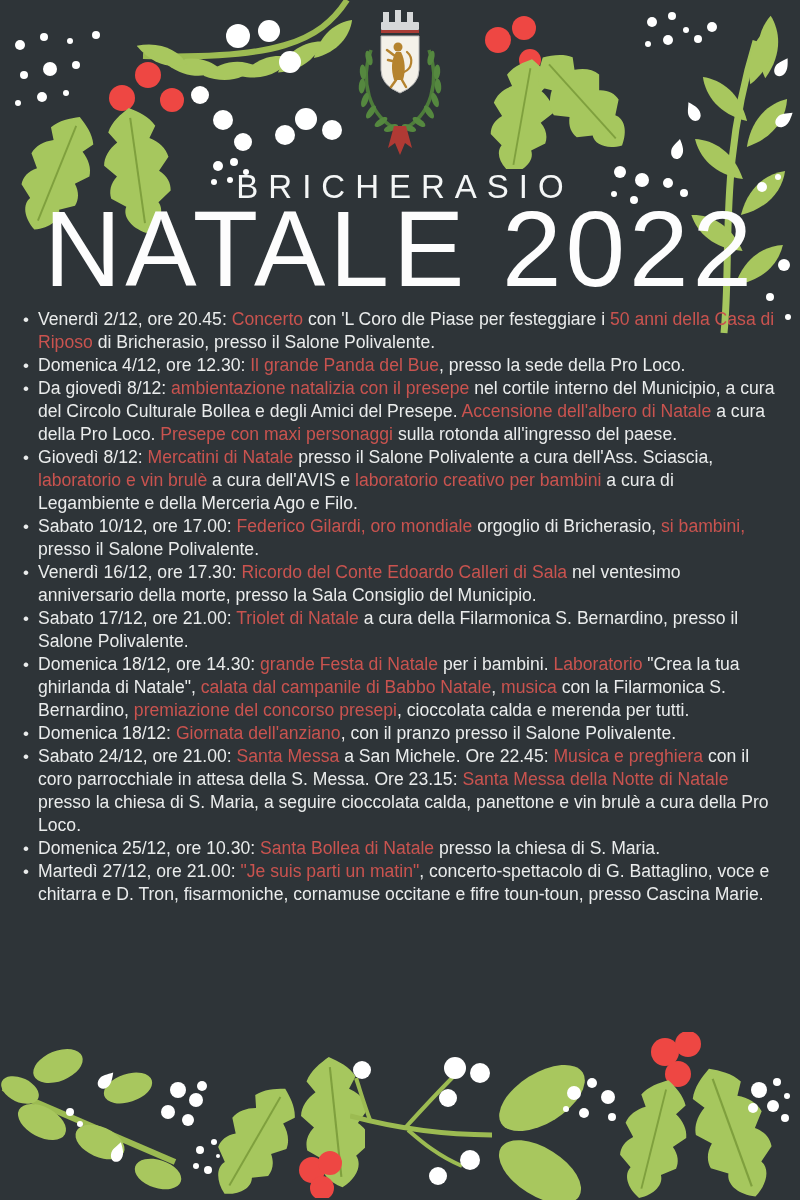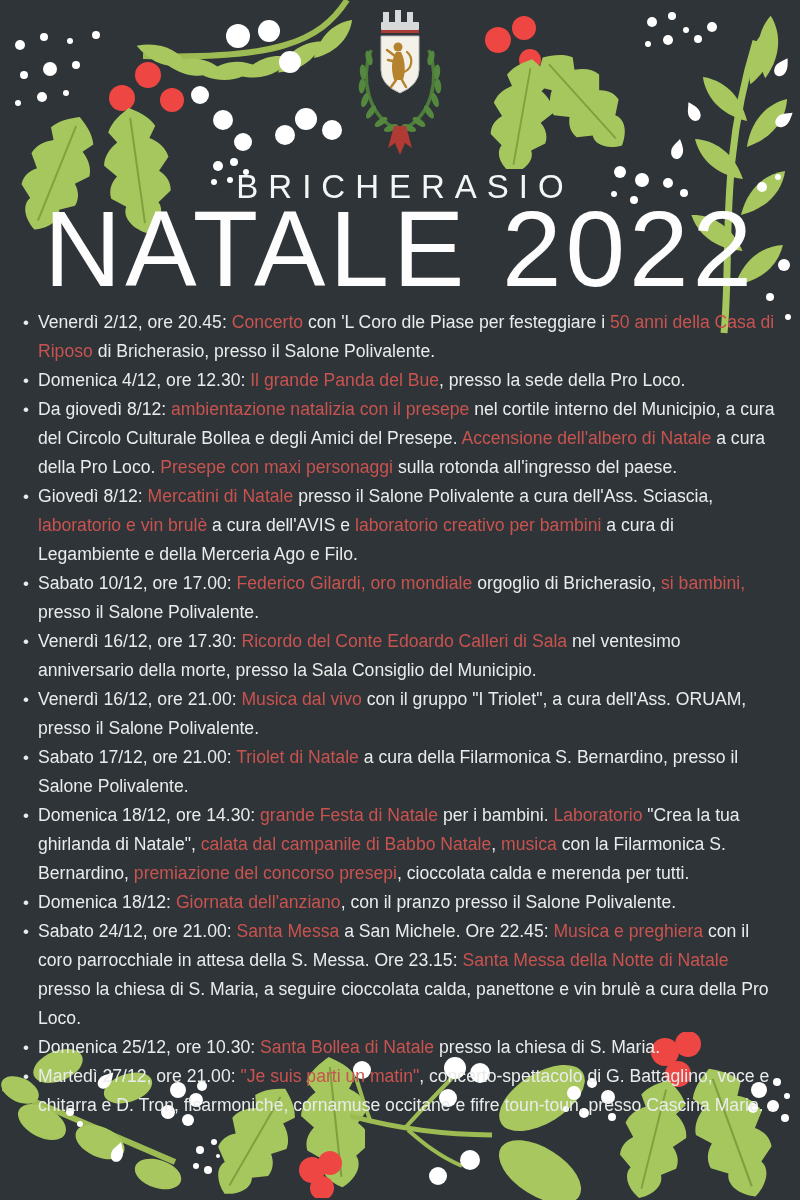--- a/index.html
+++ b/index.html
@@ -8,21 +8,21 @@
   }
   html,body{margin:0;padding:0;}
   body{font-family:"Liberation Sans", sans-serif;}
   .poster{position:relative;width:800px;height:1200px;background:var(--bg);overflow:hidden;}
   .deco{position:absolute;}
   .town{position:absolute;top:170px;left:0;width:100%;text-align:center;
         color:#f4f6f6;font-size:33px;font-weight:400;letter-spacing:10px;text-indent:10px;line-height:1;}
   .title{position:absolute;top:196px;left:0;width:100%;text-align:center;margin:0;
          color:#fdfdfd;font-size:107px;font-weight:400;letter-spacing:4px;line-height:1;white-space:nowrap;}
   .events{position:absolute;top:308px;left:22px;width:756px;margin:0;padding:0;list-style:none;
-          color:var(--text);font-size:17.6px;line-height:29px;}
+          color:var(--text);font-size:17.6px;line-height:23px;}
   .events li{position:relative;padding-left:16px;}
   .events li::before{content:"\2022";position:absolute;left:1px;top:0;color:var(--text);font-size:17px;}
   .red{color:var(--accent);}
 </style>
 </head>
 <body>
 
 <div class="poster">
 
   <svg width="0" height="0" style="position:absolute" aria-hidden="true">
@@ -341,21 +341,20 @@
 
   <div class="town">BRICHERASIO</div>
   <h1 class="title">NATALE 2022</h1>
   <ul class="events" id="event-list">
       <li><span>Venerdì 2/12, ore 20.45: </span><span class="red">Concerto</span><span> con 'L Coro dle Piase per festeggiare i </span><span class="red">50 anni della Casa di Riposo</span><span> di Bricherasio, presso il Salone Polivalente.</span></li>
       <li><span>Domenica 4/12, ore 12.30: </span><span class="red">Il grande Panda del Bue</span><span>, presso la sede della Pro Loco.</span></li>
       <li><span>Da giovedì 8/12: </span><span class="red">ambientazione natalizia con il presepe</span><span> nel cortile interno del Municipio, a cura del Circolo Culturale Bollea e degli Amici del Presepe. </span><span class="red">Accensione dell'albero di Natale</span><span> a cura della Pro Loco. </span><span class="red">Presepe con maxi personaggi</span><span> sulla rotonda all'ingresso del paese.</span></li>
       <li><span>Giovedì 8/12: </span><span class="red">Mercatini di Natale</span><span> presso il Salone Polivalente a cura dell'Ass. Sciascia, </span><span class="red">laboratorio e vin brulè</span><span> a cura dell'AVIS e </span><span class="red">laboratorio creativo per bambini</span><span> a cura di Legambiente e della Merceria Ago e Filo.</span></li>
       <li><span>Sabato 10/12, ore 17.00: </span><span class="red">Federico Gilardi, oro mondiale</span><span> orgoglio di Bricherasio, </span><span class="red">si bambini,</span><span> presso il Salone Polivalente.</span></li>
       <li><span>Venerdì 16/12, ore 17.30: </span><span class="red">Ricordo del Conte Edoardo Calleri di Sala</span><span> nel ventesimo anniversario della morte, presso la Sala Consiglio del Municipio.</span></li>
-      <li><span>Venerdì 16/12, ore 21.00: </span><span class="red">Musica dal vivo</span><span> con il gruppo "I Triolet", a cura dell'Ass. ORUAM, presso il Salone Polivalente.</span></li>
       <li><span>Sabato 17/12, ore 21.00: </span><span class="red">Triolet di Natale</span><span> a cura della Filarmonica S. Bernardino, presso il Salone Polivalente.</span></li>
       <li><span>Domenica 18/12, ore 14.30: </span><span class="red">grande Festa di Natale</span><span> per i bambini. </span><span class="red">Laboratorio</span><span> "Crea la tua ghirlanda di Natale", </span><span class="red">calata dal campanile di Babbo Natale</span><span>, </span><span class="red">musica</span><span> con la Filarmonica S. Bernardino, </span><span class="red">premiazione del concorso presepi</span><span>, cioccolata calda e merenda per tutti.</span></li>
       <li><span>Domenica 18/12: </span><span class="red">Giornata dell'anziano</span><span>, con il pranzo presso il Salone Polivalente.</span></li>
       <li><span>Sabato 24/12, ore 21.00: </span><span class="red">Santa Messa</span><span> a San Michele. Ore 22.45: </span><span class="red">Musica e preghiera</span><span> con il coro parrocchiale in attesa della S. Messa. Ore 23.15: </span><span class="red">Santa Messa della Notte di Natale</span><span> presso la chiesa di S. Maria, a seguire cioccolata calda, panettone e vin brulè a cura della Pro Loco.</span></li>
       <li><span>Domenica 25/12, ore 10.30: </span><span class="red">Santa Bollea di Natale</span><span> presso la chiesa di S. Maria.</span></li>
       <li><span>Martedì 27/12, ore 21.00: </span><span class="red">"Je suis parti un matin"</span><span>, concerto-spettacolo di G. Battaglino, voce e chitarra e D. Tron, fisarmoniche, cornamuse occitane e fifre toun-toun, presso Cascina Marie.</span></li>
     </ul>
 
 </div>
 

